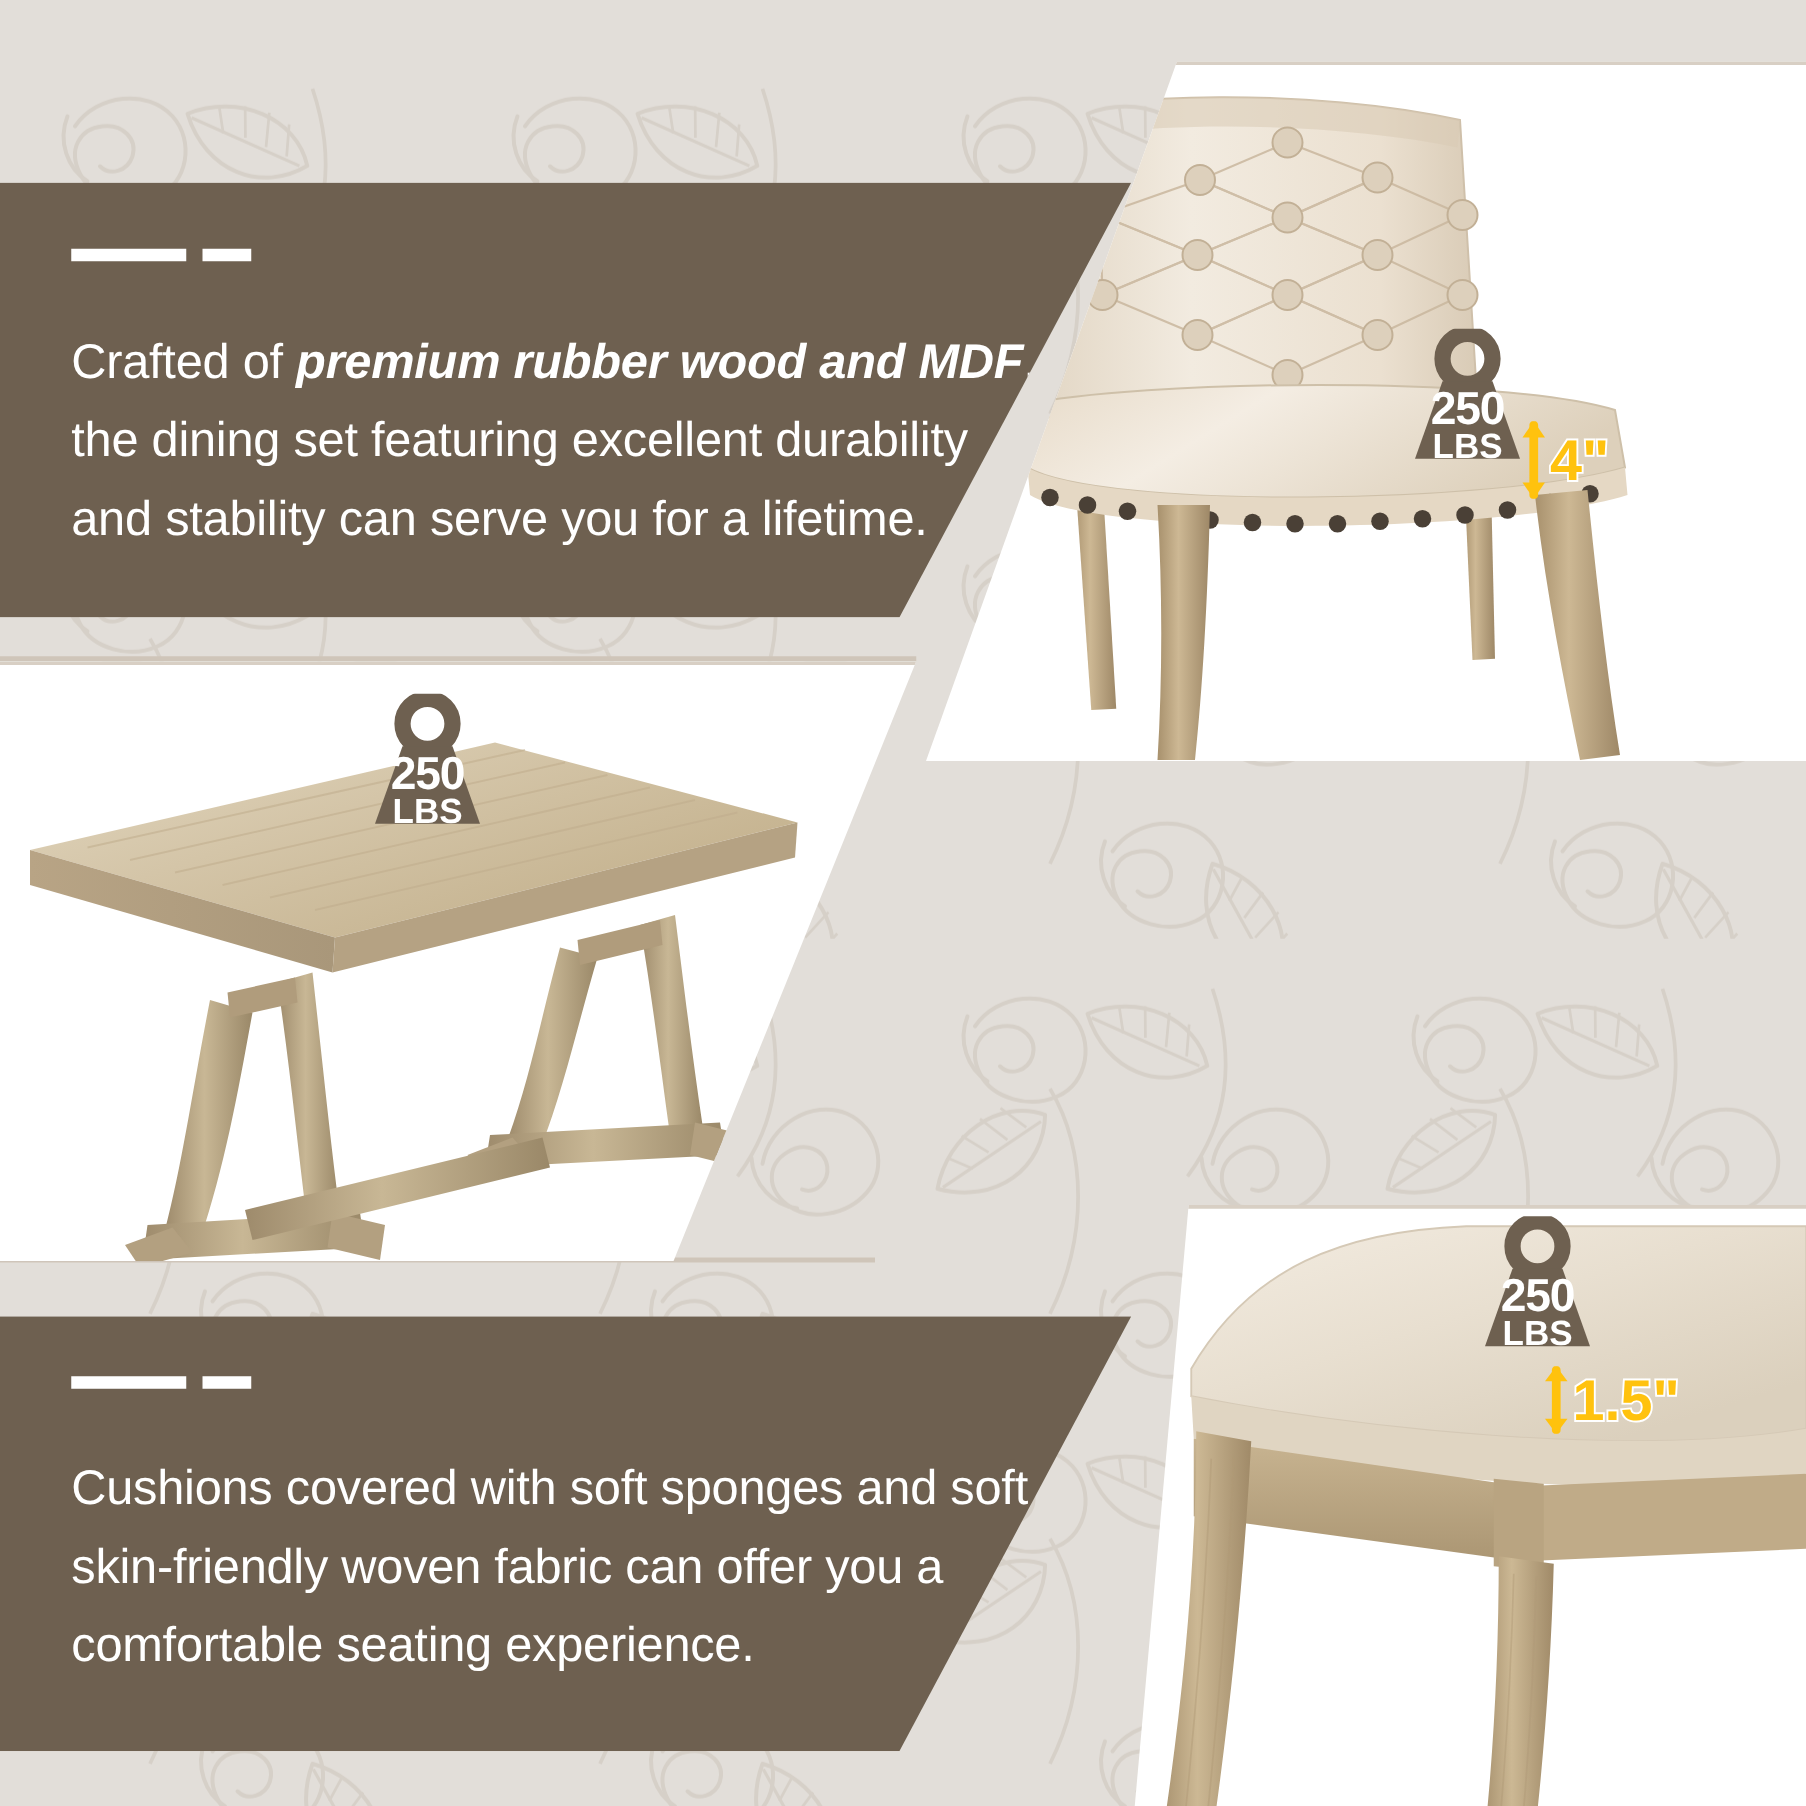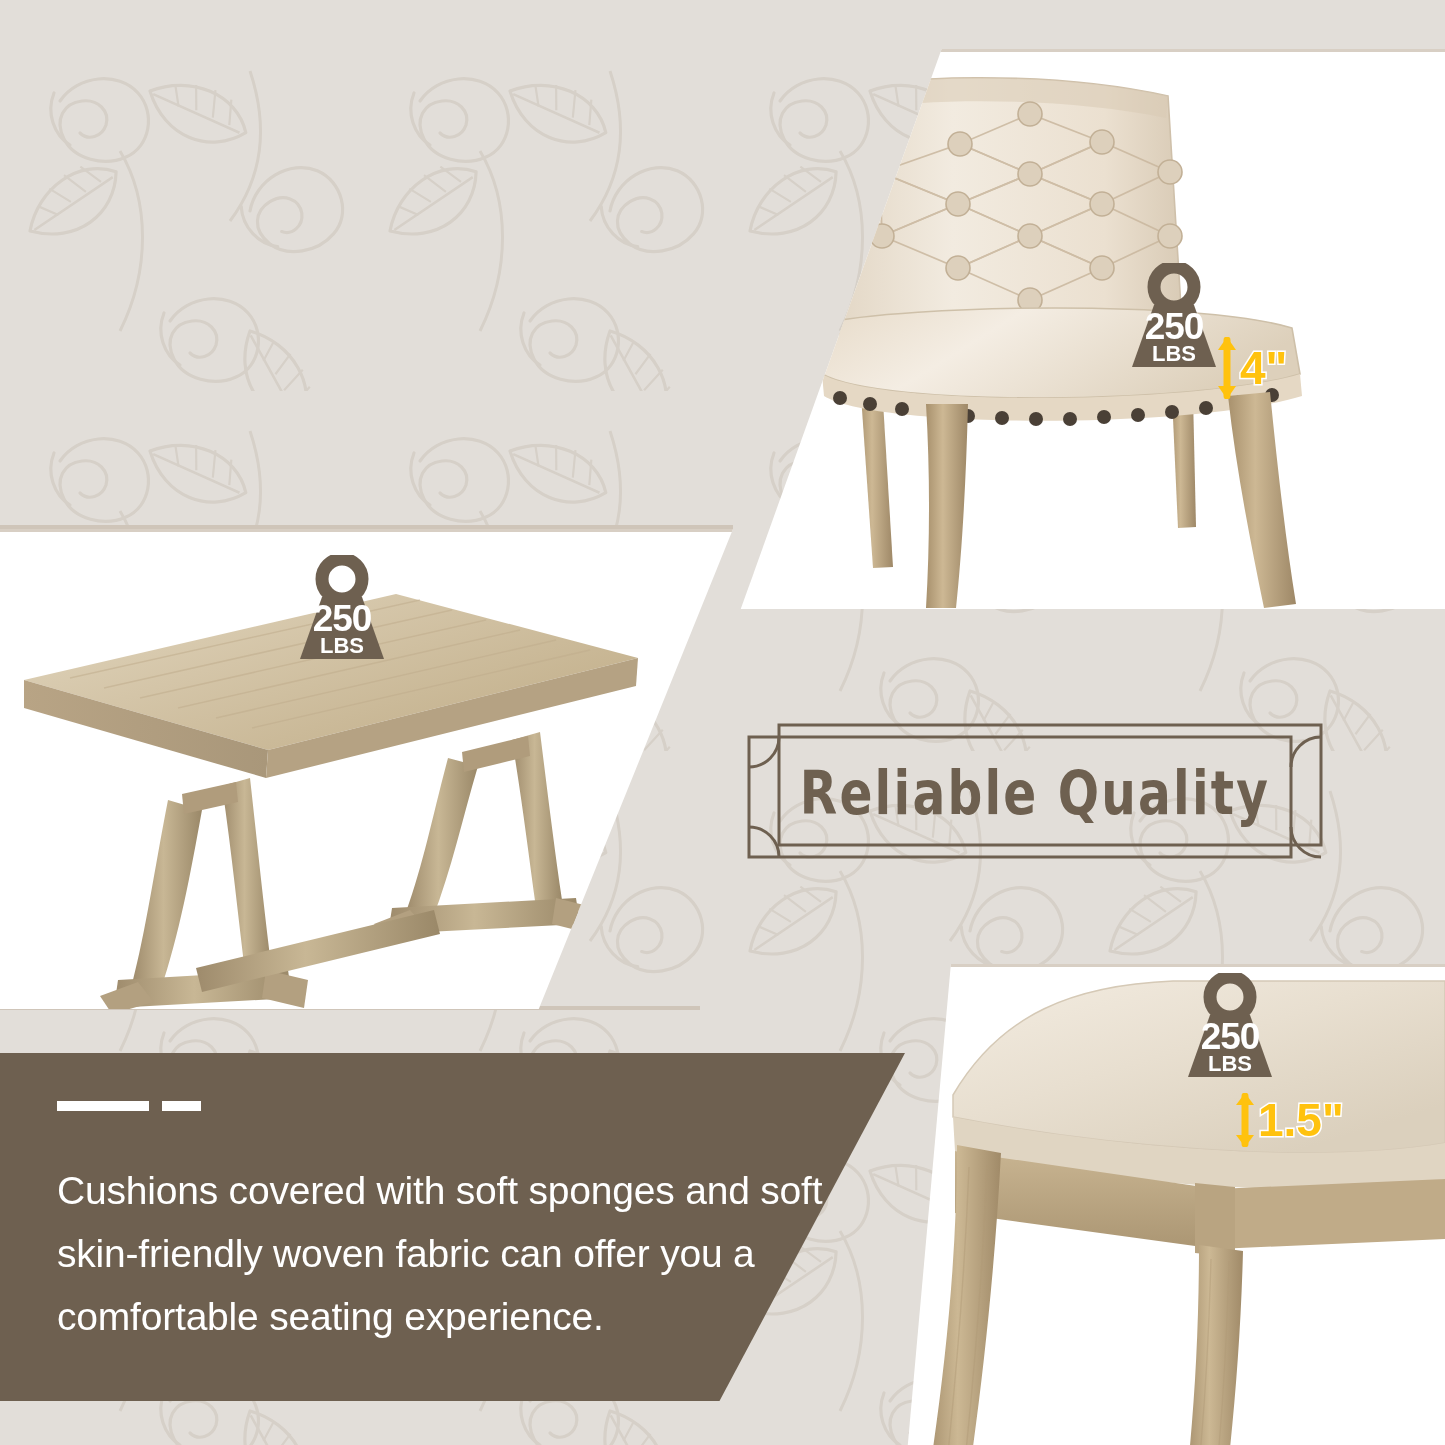--- a/index.html
+++ b/index.html
@@ -111,21 +111,21 @@
   .weight-badge .wb-num,
   .weight-badge .wb-unit {
     position: absolute;
     left: 0; width: 100%;
     text-align: center;
     color: #ffffff;
     font-weight: bold;
     line-height: 1;
   }
   .weight-badge .wb-num  { top: 45px; font-size: 37px; letter-spacing: -1px; }
-  .weight-badge .wb-unit { top: 80px; font-size: 22px; letter-spacing: 0px; }
+  .weight-badge .wb-unit { top: 80px; font-size: 28px; letter-spacing: 0px; }
 
   
   .dim-callout {
     position: absolute;
     z-index: 7;
     display: flex;
     align-items: center;
     gap: 2px;
     pointer-events: none;
   }
@@ -426,41 +426,38 @@
 
   <div class="dim-callout c15" style="left:1234px; top:1062px;">
     <svg viewBox="0 0 22 54" width="22" height="54">
       <path d="M11,3 L11,51" stroke="#FFC20E" stroke-width="7" stroke-linecap="round" fill="none"></path>
       <path d="M11,0 L20,12 L2,12 Z" fill="#FFC20E"></path>
       <path d="M11,54 L20,42 L2,42 Z" fill="#FFC20E"></path>
     </svg>
     <span class="dim-text">1.5"</span>
   </div>
 
+  <div class="copy-panel top">
+    <div class="dashes">
+      <span class="dash-long"></span>
+      <span class="dash-short"></span>
+    </div>
+    <div class="copy-body">
+      <span>Crafted of </span><em>premium rubber wood and MDF</em><span>,</span>
+      <span>the dining set featuring excellent durability</span>
+      <span>and stability can serve you for a lifetime.</span>
+    </div>
+  </div>
 
   <div class="copy-panel bottom">
     <div class="dashes">
       <span class="dash-long"></span>
       <span class="dash-short"></span>
     </div>
     <div class="copy-body">
       <span>Cushions covered with soft sponges and</span>
       <span>soft skin-friendly woven fabric can offer you</span>
       <span>a comfortable seating experience.</span>
     </div>
   </div>
 
-  <div class="plaque">
-    <svg viewBox="0 0 580 152" width="580" height="152">
-
-      <path d="M4,22 L4,142 L546,142 L546,22 Z" fill="none" stroke="#6e6050" stroke-width="3"></path>
-
-      <path d="M34,10 L34,130 L576,130 L576,10 Z" fill="none" stroke="#6e6050" stroke-width="3"></path>
-
-      <path d="M4,52 A30,30 0 0 0 34,22" fill="none" stroke="#6e6050" stroke-width="3"></path>
-      <path d="M4,112 A30,30 0 0 1 34,142" fill="none" stroke="#6e6050" stroke-width="3"></path>
-      <path d="M546,52 A30,30 0 0 1 576,22" fill="none" stroke="#6e6050" stroke-width="3"></path>
-      <path d="M546,112 A30,30 0 0 0 576,142" fill="none" stroke="#6e6050" stroke-width="3"></path>
-    </svg>
-    <div class="plaque-label">Reliable Quality</div>
-  </div>
 
 </div>
 
 </body></html>

